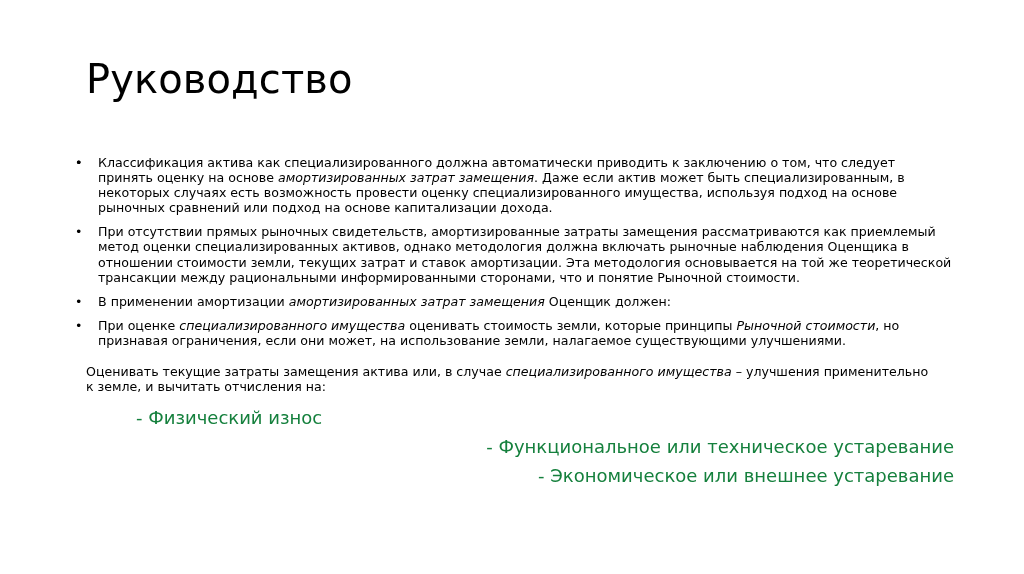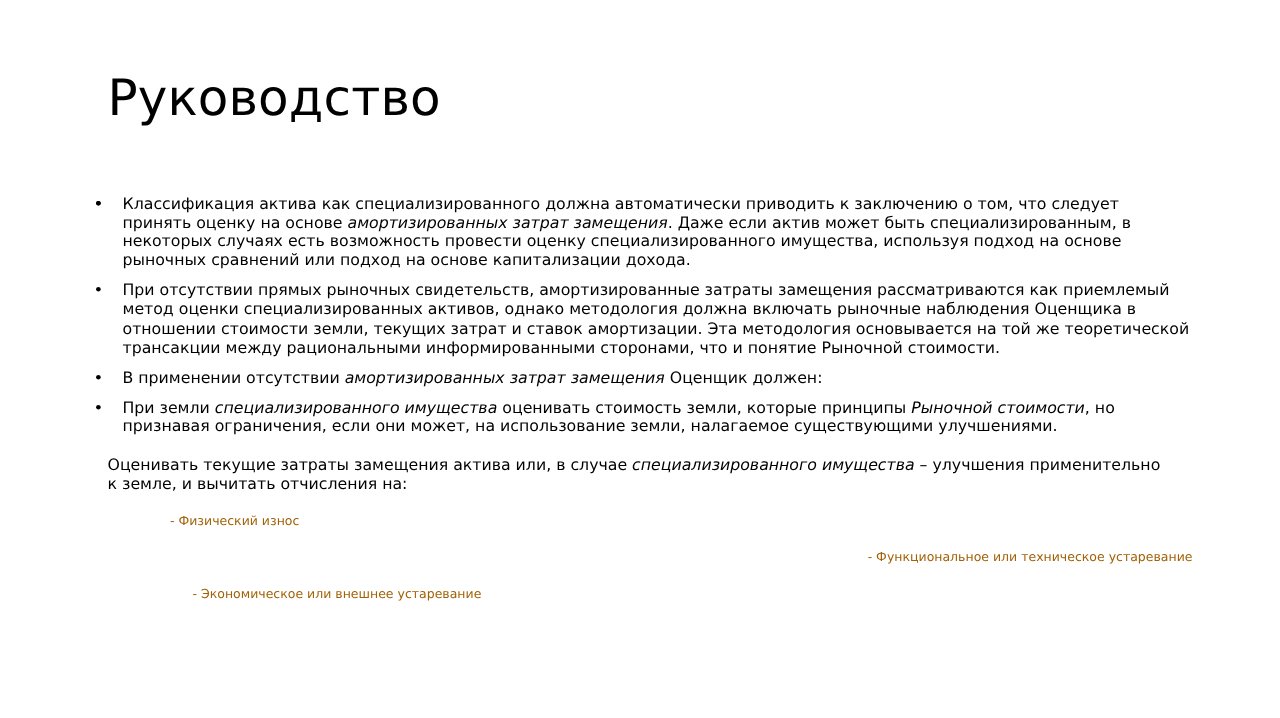--- a/index.html
+++ b/index.html
@@ -66,29 +66,29 @@
     margin: 16px;
     padding: 0;
     color: #000000;
   }
   .dash-list {
     list-style: none;
     margin: 8px 0 0 0;
     padding: 0;
   }
   .dash-list > li {
-    font-size: 10px;
+    font-size: 18px;
     line-height: 15.1px;
     margin-bottom: 14px;
-    color: #a16207;
+    color: #15803d;
     white-space: nowrap;
   }
   .dash-list > li.indent-1 { padding-left: 66px; }
   .dash-list > li.indent-2 { padding-left: 75px; text-align: right; }
-  .dash-list > li.indent-3 { padding-left: 84px; }
+  .dash-list > li.indent-3 { padding-left: 84px; text-align: right; }
   em.it {
     font-style: italic;
   }
   .seg { white-space: pre-wrap; }
 </style>
 </head>
 <body>
 
 <div class="slide">
 
@@ -107,26 +107,26 @@
         <span class="seg">Классификация актива как специализированного должна автоматически приводить к заключению о том, что следует принять оценку на основе </span><em class="it seg">амортизированных затрат замещения</em><span class="seg">. Даже если актив может быть специализированным, в некоторых случаях есть возможность провести оценку специализированного имущества, используя подход на основе рыночных сравнений или подход на основе капитализации дохода.</span>
       </li>
 
       <li>
         <span class="bullet-mark">•</span>
         <span class="seg">При отсутствии прямых рыночных свидетельств, амортизированные затраты замещения рассматриваются как приемлемый метод оценки специализированных активов, однако методология должна включать рыночные наблюдения Оценщика в отношении стоимости земли, текущих затрат и ставок амортизации. Эта методология основывается на той же теоретической трансакции между рациональными информированными сторонами, что и понятие Рыночной стоимости.</span>
       </li>
 
       <li>
         <span class="bullet-mark">•</span>
-        <span class="seg">В применении отсутствии </span><em class="it seg">амортизированных затрат замещения</em><span class="seg"> Оценщик должен:</span>
+        <span class="seg">В применении амортизации </span><em class="it seg">амортизированных затрат замещения</em><span class="seg"> Оценщик должен:</span>
       </li>
 
       <li>
         <span class="bullet-mark">•</span>
-        <span class="seg">При земли </span><em class="it seg">специализированного имущества</em><span class="seg"> оценивать стоимость земли, которые принципы </span><em class="it seg">Рыночной стоимости</em><span class="seg">, но признавая ограничения, если они может, на использование земли, налагаемое существующими улучшениями.</span>
+        <span class="seg">При оценке </span><em class="it seg">специализированного имущества</em><span class="seg"> оценивать стоимость земли, которые принципы </span><em class="it seg">Рыночной стоимости</em><span class="seg">, но признавая ограничения, если они может, на использование земли, налагаемое существующими улучшениями.</span>
       </li>
 
     </ul>
 
     <p class="plain-para">
       <span class="seg">Оценивать текущие затраты замещения актива или, в случае </span><em class="it seg">специализированного имущества</em><span class="seg"> – улучшения применительно к земле, и вычитать отчисления на:</span>
     </p>
 
     <ul class="dash-list">
       <li class="indent-1">- Физический износ</li>

